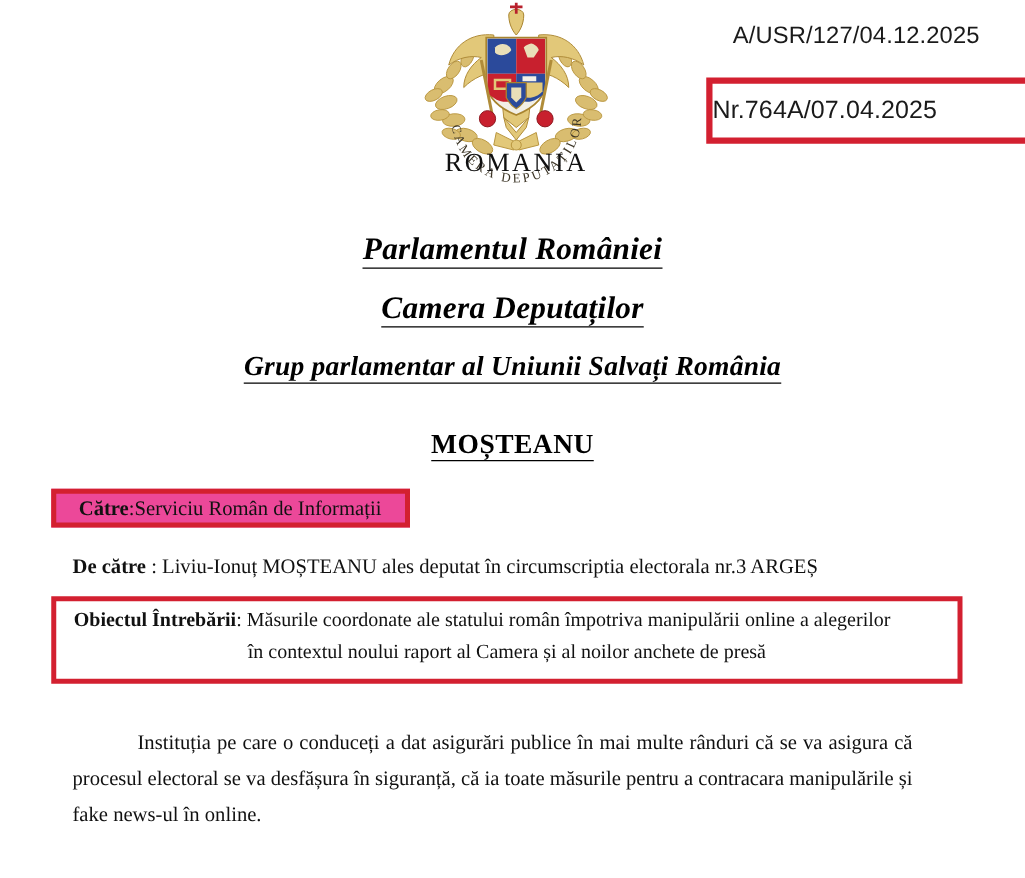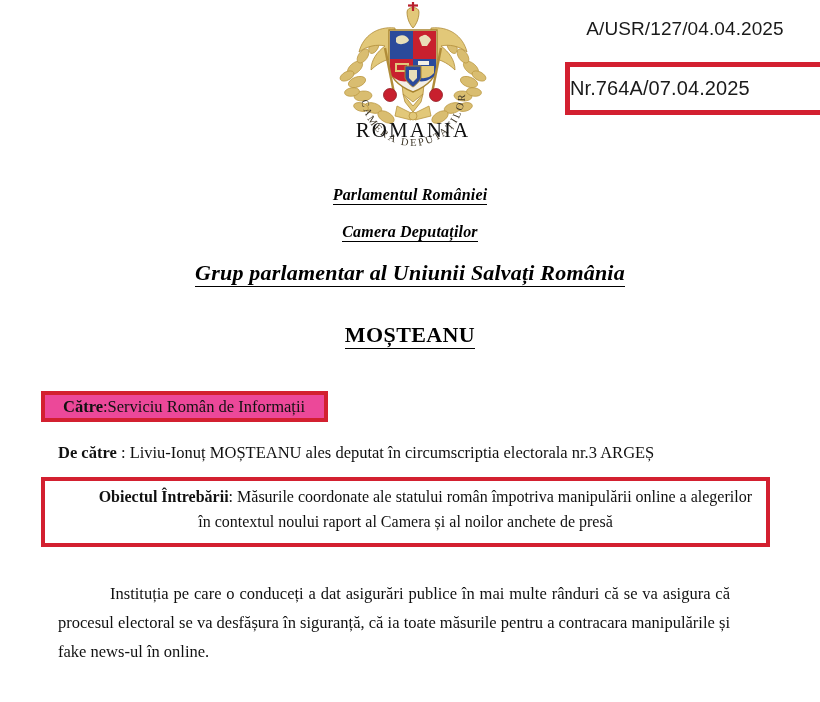--- a/index.html
+++ b/index.html
@@ -74,21 +74,21 @@
   .titles {
     position: absolute;
     left: 0;
     top: 186px;
     width: 820px;
     text-align: center;
   }
   .title-line {
     font-weight: bold;
     font-style: italic;
-    font-size: 16px;
+    font-size: 25px;
     letter-spacing: 0.2px;
     margin-bottom: 19px;
     color: #000000;
   }
   .title-line span {
     border-bottom: 1.6px solid #000000;
     padding-bottom: 1px;
   }
   .title-line.big {
     font-size: 22px;
@@ -137,21 +137,21 @@
     white-space: nowrap;
   }
 
   .lbl {
     font-weight: bold;
   }
   .txt-16 { font-size: 16.5px; }
 
   .obiect-line1 {
     font-size: 16px;
-    text-align: right;
+    text-align: left;
     line-height: 1.35;
     white-space: nowrap;
   }
   .obiect-line2 {
     font-size: 16px;
     text-align: center;
     line-height: 1.35;
     margin-top: 3px;
     white-space: nowrap;
   }
@@ -170,21 +170,21 @@
   .para {
     font-size: 16.5px;
     line-height: 1.75;
     text-align: justify;
     text-indent: 52px;
   }
 </style>
 </head>
 <body>
 
-<div class="ref-plain">A/USR/127/04.04.2025</div>
+<div class="ref-plain">A/USR/127/04.12.2025</div>
 
 <div class="ref-box">
   <span class="ref-text">Nr.764A/07.04.2025</span>
 </div>
 
 <div class="emblem">
   <svg width="160" height="148" viewBox="0 0 160 148" xmlns="http://www.w3.org/2000/svg">
     <defs>
       <path id="arcpath" d="M 28,92 A 52,52 0 0 0 132,92" fill="none"></path>
     </defs>

